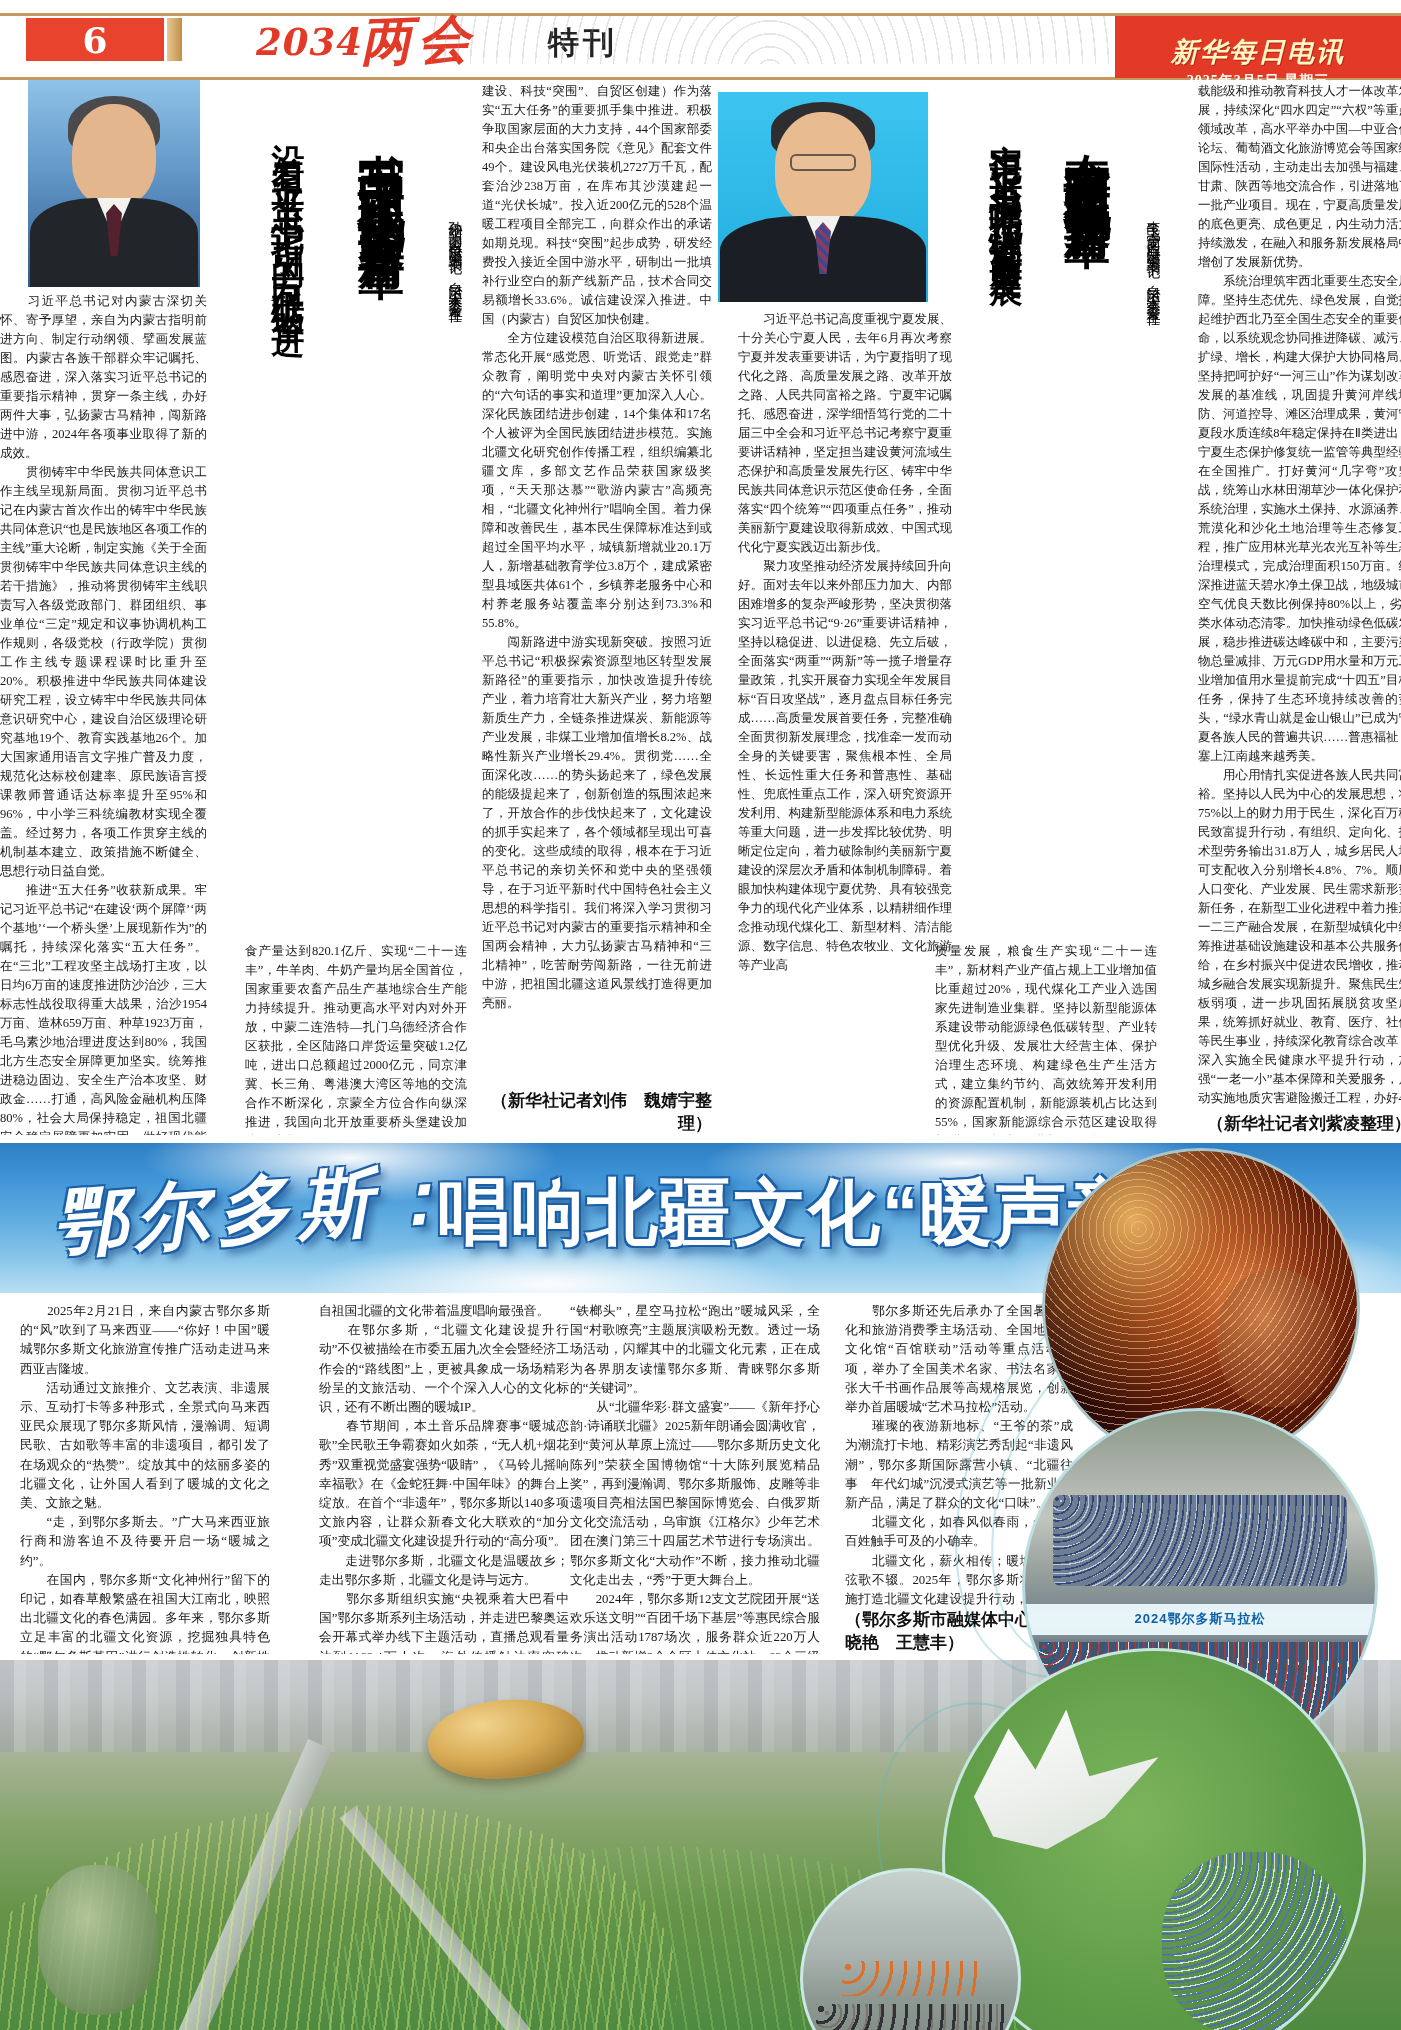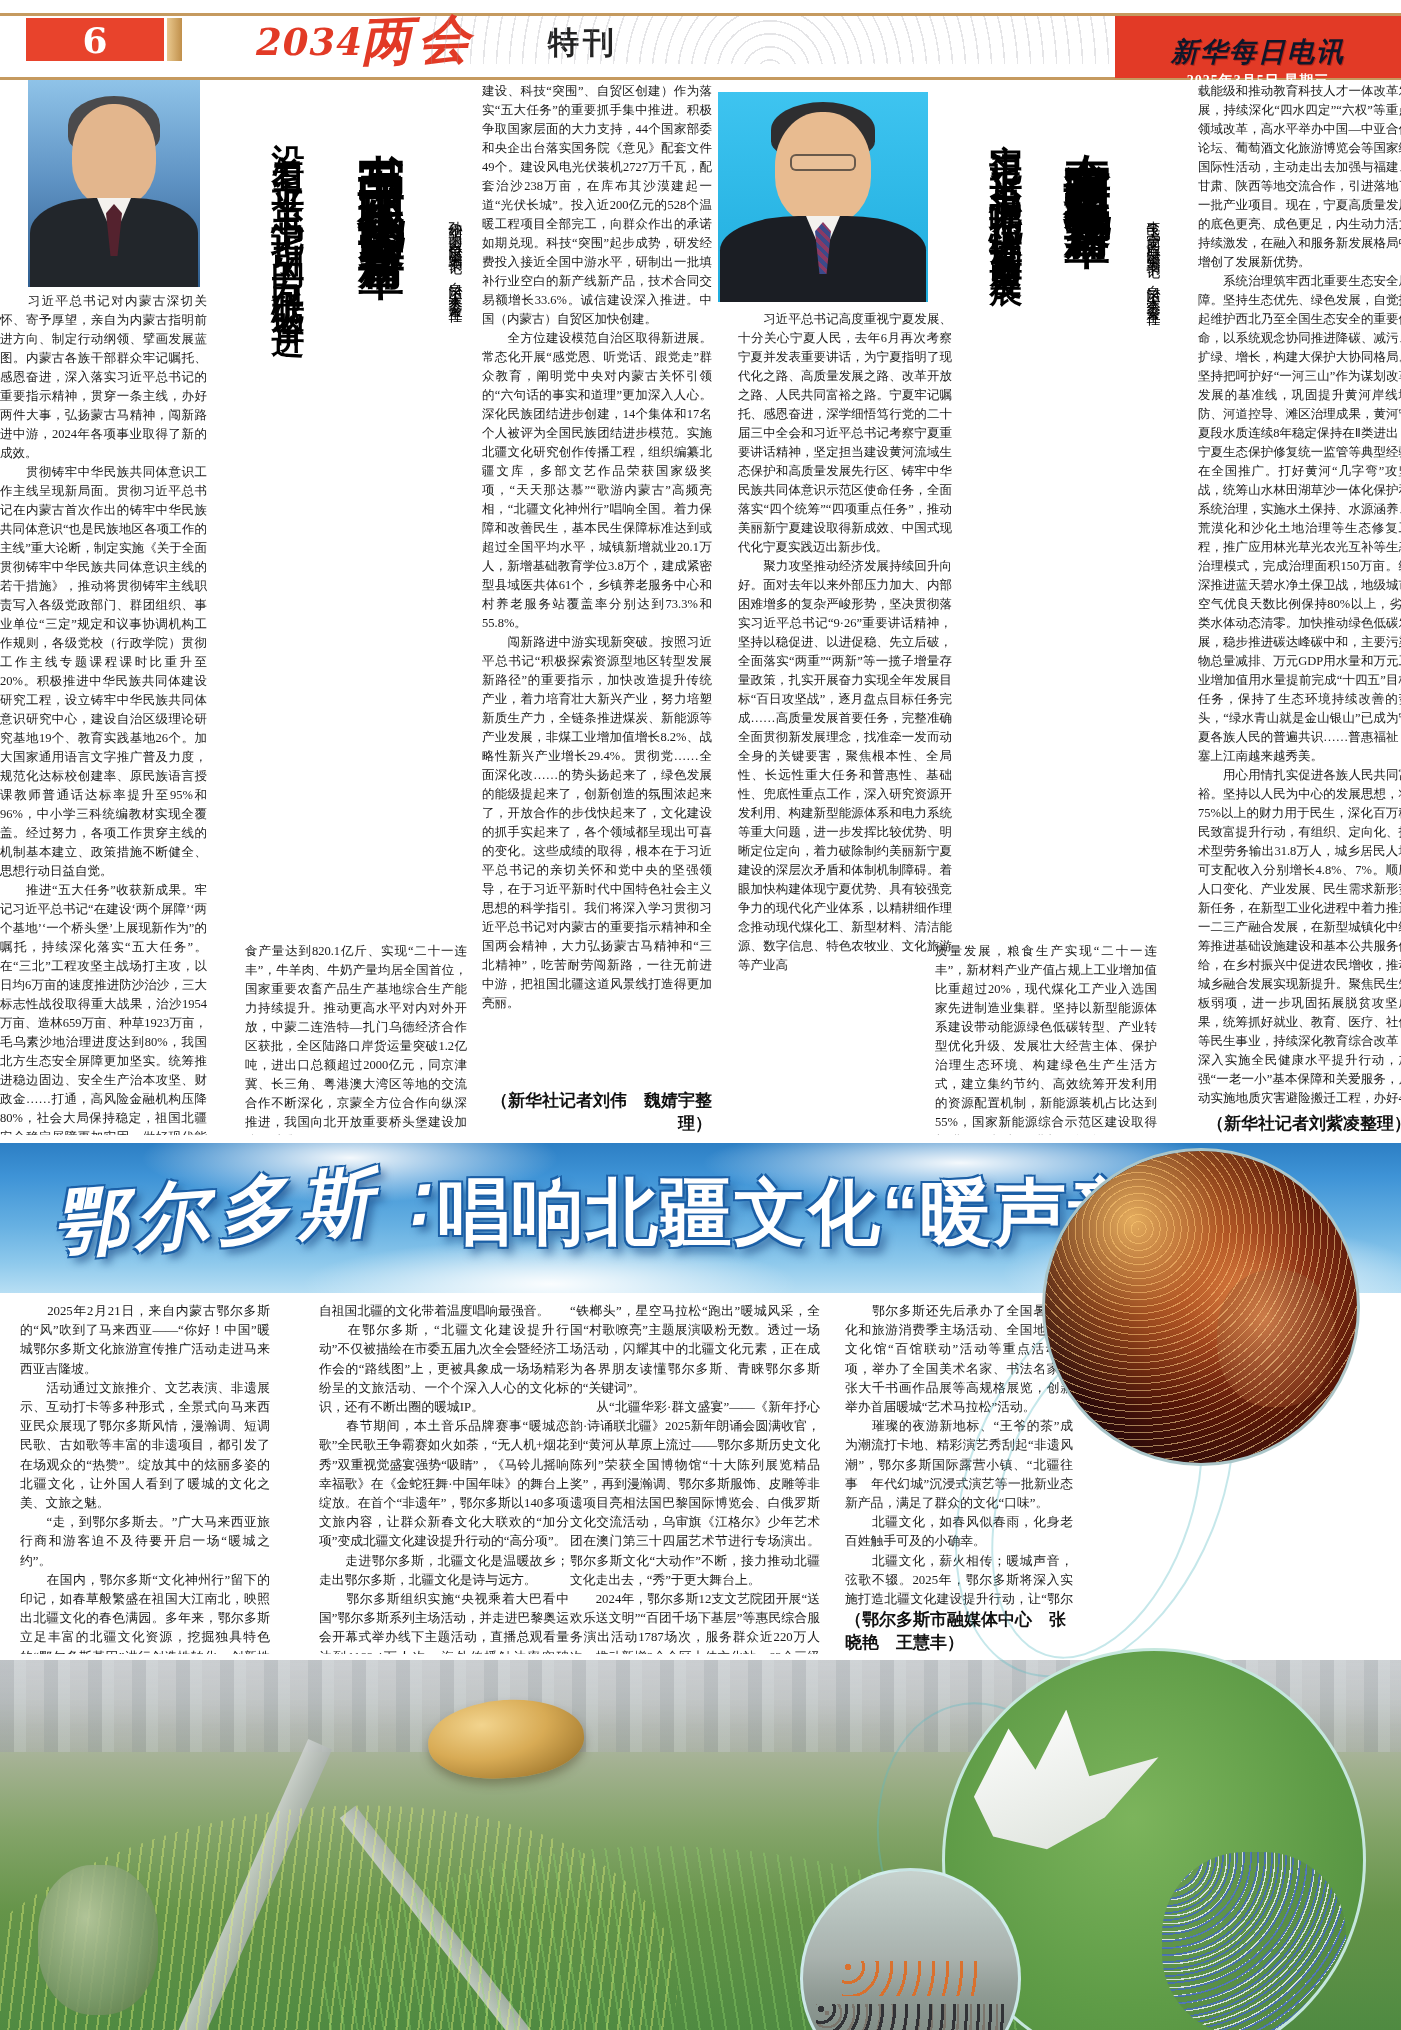--- a/index.html
+++ b/index.html
@@ -15,21 +15,21 @@
         background:linear-gradient(90deg,#e9c98f,#c08f4a);}
   .ed-year{position:absolute;left:256px;top:20px;font-size:37px;font-weight:bold;font-style:italic;
         color:#e23a26;font-family:"DejaVu Serif",serif;letter-spacing:1px;}
   .ed-main{position:absolute;left:360px;top:6px;font-size:52px;font-weight:bold;font-style:italic;
         color:#e23a26;transform:rotate(-2deg);letter-spacing:6px;}
   .ed-suffix{position:absolute;left:548px;top:22px;font-size:31px;font-weight:bold;color:#222;letter-spacing:4px;}
   .ceiling-rings{position:absolute;left:430px;top:16px;width:680px;height:48px;opacity:.5;overflow:hidden;
         background:repeating-radial-gradient(circle at 50% 120%,rgba(160,160,168,.55) 0 1.5px,transparent 1.5px 13px);}
   .masthead-box{position:absolute;left:1115px;top:16px;width:286px;height:62px;background:#e23a26;
         display:flex;flex-direction:column;align-items:center;justify-content:center;}
-  .masthead-title{color:#0f172a;font-size:27px;font-weight:bold;font-style:italic;letter-spacing:2px;
+  .masthead-title{color:#fef9c3;font-size:27px;font-weight:bold;font-style:italic;letter-spacing:2px;
         text-shadow:1px 1px 0 rgba(120,0,0,.4);margin-top:29px;}
   .masthead-date{color:#fff;font-size:14px;font-weight:bold;letter-spacing:1px;margin-top:2px;}
 
   
   .portrait{position:absolute;overflow:hidden;}
   .p-head{position:absolute;left:50%;transform:translateX(-50%);border-radius:48% 48% 42% 42%;}
   .p-hair{position:absolute;left:50%;transform:translateX(-50%);border-radius:50% 50% 30% 30%;}
   .p-suit{position:absolute;left:50%;transform:translateX(-50%);border-radius:38% 38% 0 0;}
   .p-shirt{position:absolute;left:50%;transform:translateX(-50%);width:34px;height:40px;
         background:#f4f2ee;clip-path:polygon(50% 100%,0 0,100% 0);}
@@ -259,20 +259,27 @@
   </div>
 
   <div class="swirl" style="left:968px;top:1282px;width:250px;height:400px;transform:rotate(22deg);"></div>
   <div class="swirl" style="left:1000px;top:1330px;width:190px;height:330px;transform:rotate(18deg);"></div>
   <div class="swirl" style="left:880px;top:1700px;width:220px;height:300px;transform:rotate(-15deg);"></div>
 
   <div class="circ fire-photo">
     <div class="fire-face"></div>
   </div>
 
+  <div class="circ marathon-photo">
+    <div class="marathon-crowd"></div>
+    <div class="marathon-strip">
+      <span>2024鄂尔多斯马拉松</span>
+    </div>
+    <div class="marathon-crowd2"></div>
+  </div>
 
   <div class="circ lawn-photo">
     <div class="lawn-tent"></div>
     <div class="lawn-crowd"></div>
   </div>
 
   <div class="circ stage-photo">
     <div class="stage-performers"></div>
     <div class="stage-audience"></div>
   </div>

